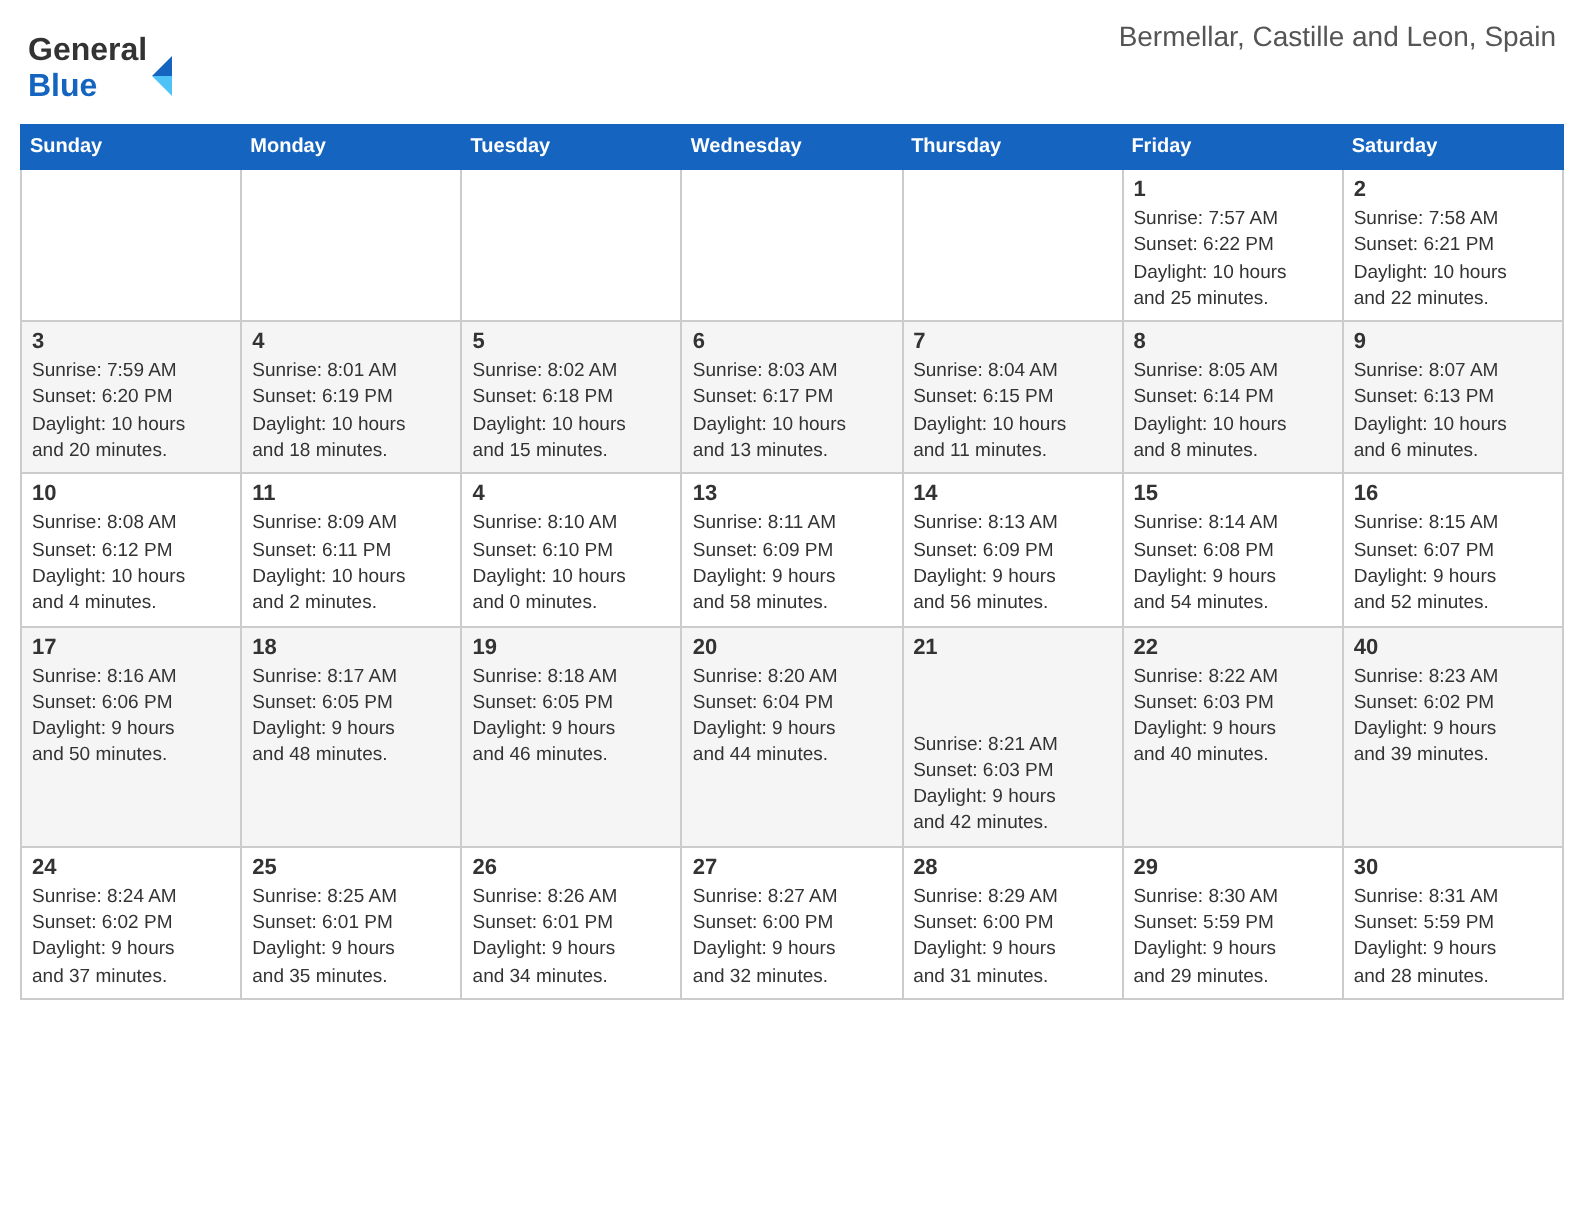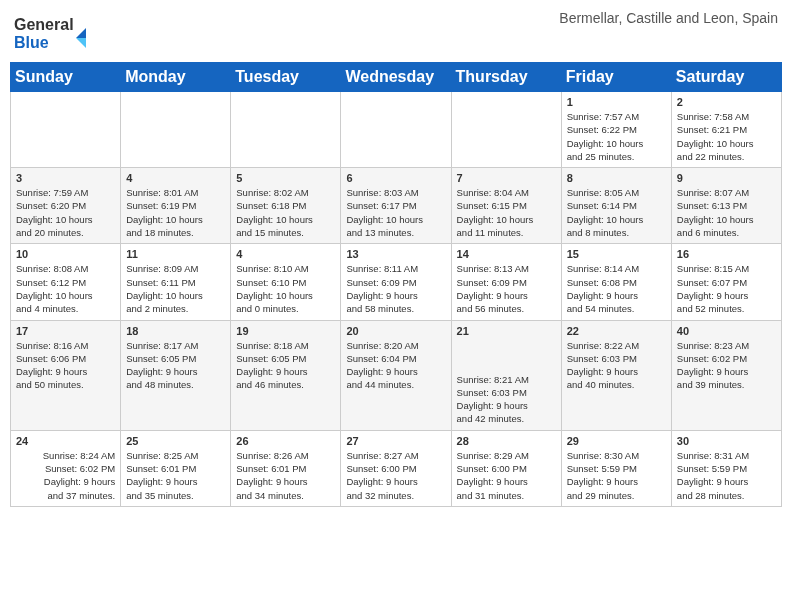--- a/index.html
+++ b/index.html
@@ -35,21 +35,21 @@
       color: #555;
     }
     .calendar {
       width: 100%;
       border-collapse: collapse;
       border: 1px solid #ccc;
     }
     .calendar th {
       background-color: #1565C0;
       color: #fff;
-      font-size: 16px;
+      font-size: 10px;
       font-weight: bold;
       padding: 5px 4px;
       text-align: left;
       border: 1px solid #1565C0;
     }
     .calendar td {
       width: calc(100% / 7);
       vertical-align: top;
       border: 1px solid #ccc;
       padding: 4px 5px;
@@ -291,21 +291,21 @@
           <span class="day-number">40</span>
           <div class="day-info" style="white-space: pre-line;">Sunrise: 8:23 AM
 Sunset: 6:02 PM
 Daylight: 9 hours
 and 39 minutes.</div>
         </td>
       </tr>
       <tr class="row-5">
         <td>
           <span class="day-number">24</span>
-          <div class="day-info" style="white-space: pre-line; text-align: right;">Sunrise: 8:24 AM
+          <div class="day-info" style="white-space: pre-line;">Sunrise: 8:24 AM
 Sunset: 6:02 PM
 Daylight: 9 hours
 and 37 minutes.</div>
         </td>
         <td>
           <span class="day-number">25</span>
           <div class="day-info" style="white-space: pre-line;">Sunrise: 8:25 AM
 Sunset: 6:01 PM
 Daylight: 9 hours
 and 35 minutes.</div>

